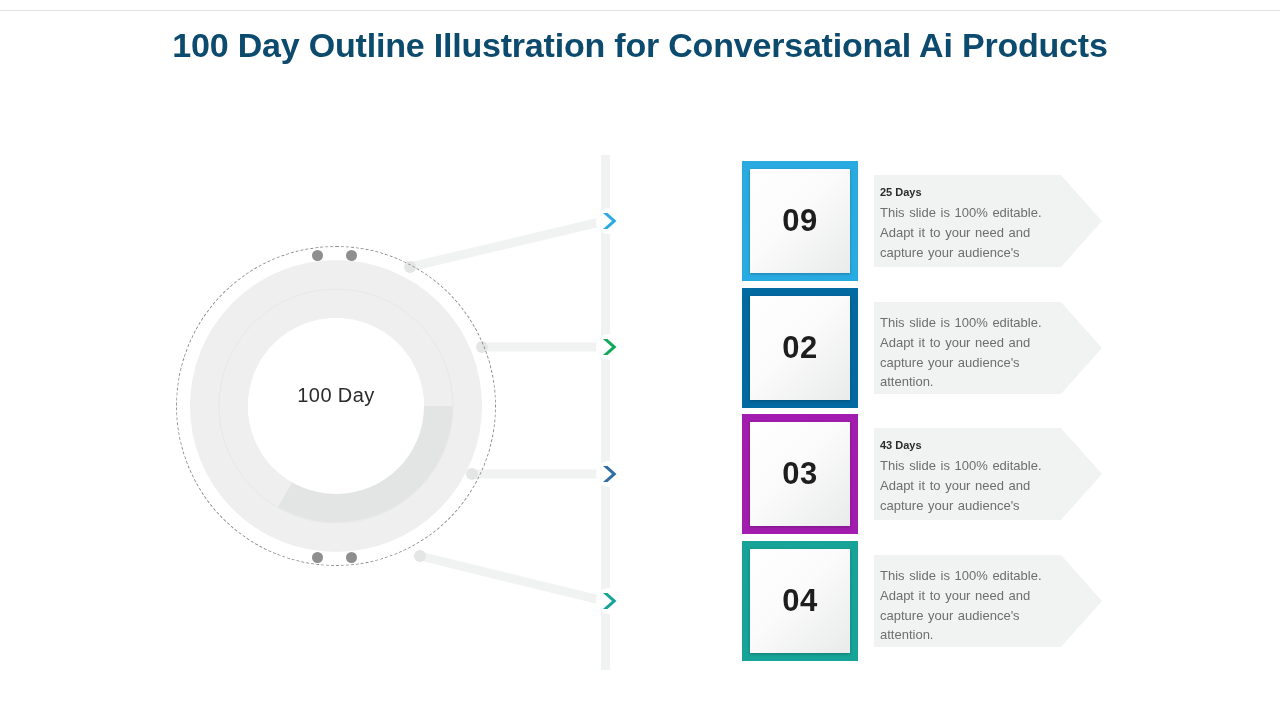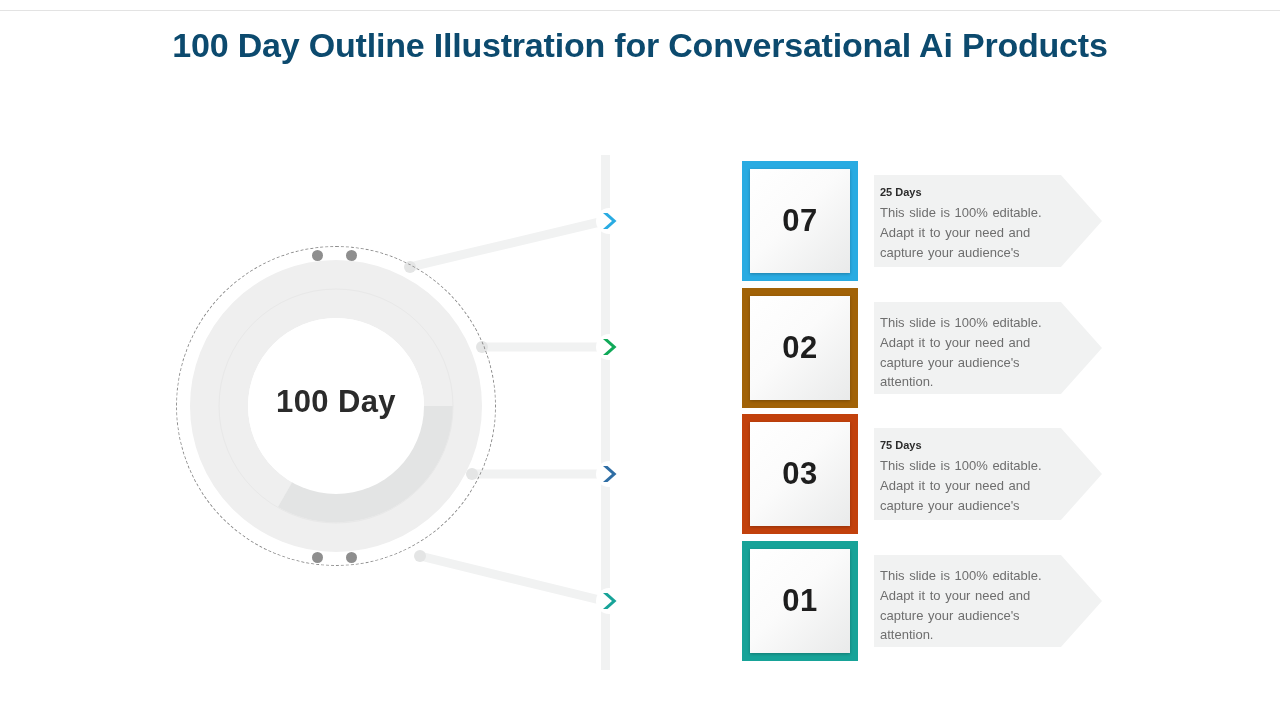--- a/index.html
+++ b/index.html
@@ -34,21 +34,21 @@
   .ring-dot.d1{ left:136px; top:4px; }
   .ring-dot.d2{ left:170px; top:4px; }
   .ring-dot.d3{ left:136px; top:306px; }
   .ring-dot.d4{ left:170px; top:306px; }
 
   .donut-svg{ position:absolute; left:12px; top:12px; }
 
   .donut-label{
     position:absolute; left:0; top:138px; width:320px;
     text-align:center;
-    font-size:31px; font-weight:700; color:#2b2b2b;
+    font-size:20px; font-weight:400; color:#2b2b2b;
     letter-spacing:0.4px;
   }
 
   
   .connectors{ position:absolute; left:0; top:0; width:1280px; height:720px; }
 
   
   .spine{
     position:absolute; left:601px; top:155px; width:9px; height:515px;
     background:#f1f2f2;
@@ -142,47 +142,47 @@
   <circle cx="13" cy="13" r="13" fill="#ffffff"></circle>
   <path d="M7 5 L16 13 L7 21 L11.5 21 L20.5 13 L11.5 5 Z" fill="#2e6da4"></path>
 </svg>
 <svg class="chev" style="left:596px; top:588px;" viewBox="0 0 26 26">
   <circle cx="13" cy="13" r="13" fill="#ffffff"></circle>
   <path d="M7 5 L16 13 L7 21 L11.5 21 L20.5 13 L11.5 5 Z" fill="#17a398"></path>
 </svg>
 
 <div class="row" style="top:161px;">
   <div class="numbox" style="background:#29abe2;">
-    <div class="numbox-inner">07</div>
+    <div class="numbox-inner">09</div>
   </div>
   <div class="banner">
     <div class="banner-title">25 Days</div>
     <div class="banner-body">This slide is 100% editable. Adapt it to your need and capture your audience's attention.</div>
   </div>
 </div>
 
 <div class="row" style="top:288px;">
-  <div class="numbox" style="background:#a16207;">
+  <div class="numbox" style="background:#0369a1;">
     <div class="numbox-inner">02</div>
   </div>
   <div class="banner">
     <div class="banner-body">This slide is 100% editable. Adapt it to your need and capture your audience's attention.</div>
   </div>
 </div>
 
 <div class="row" style="top:414px;">
-  <div class="numbox" style="background:#c2410c;">
+  <div class="numbox" style="background:#a21caf;">
     <div class="numbox-inner">03</div>
   </div>
   <div class="banner">
-    <div class="banner-title">75 Days</div>
+    <div class="banner-title">43 Days</div>
     <div class="banner-body">This slide is 100% editable. Adapt it to your need and capture your audience's attention.</div>
   </div>
 </div>
 
 <div class="row" style="top:541px;">
   <div class="numbox" style="background:#17a398;">
-    <div class="numbox-inner">01</div>
+    <div class="numbox-inner">04</div>
   </div>
   <div class="banner">
     <div class="banner-body">This slide is 100% editable. Adapt it to your need and capture your audience's attention.</div>
   </div>
 </div>
 
 </body></html>

